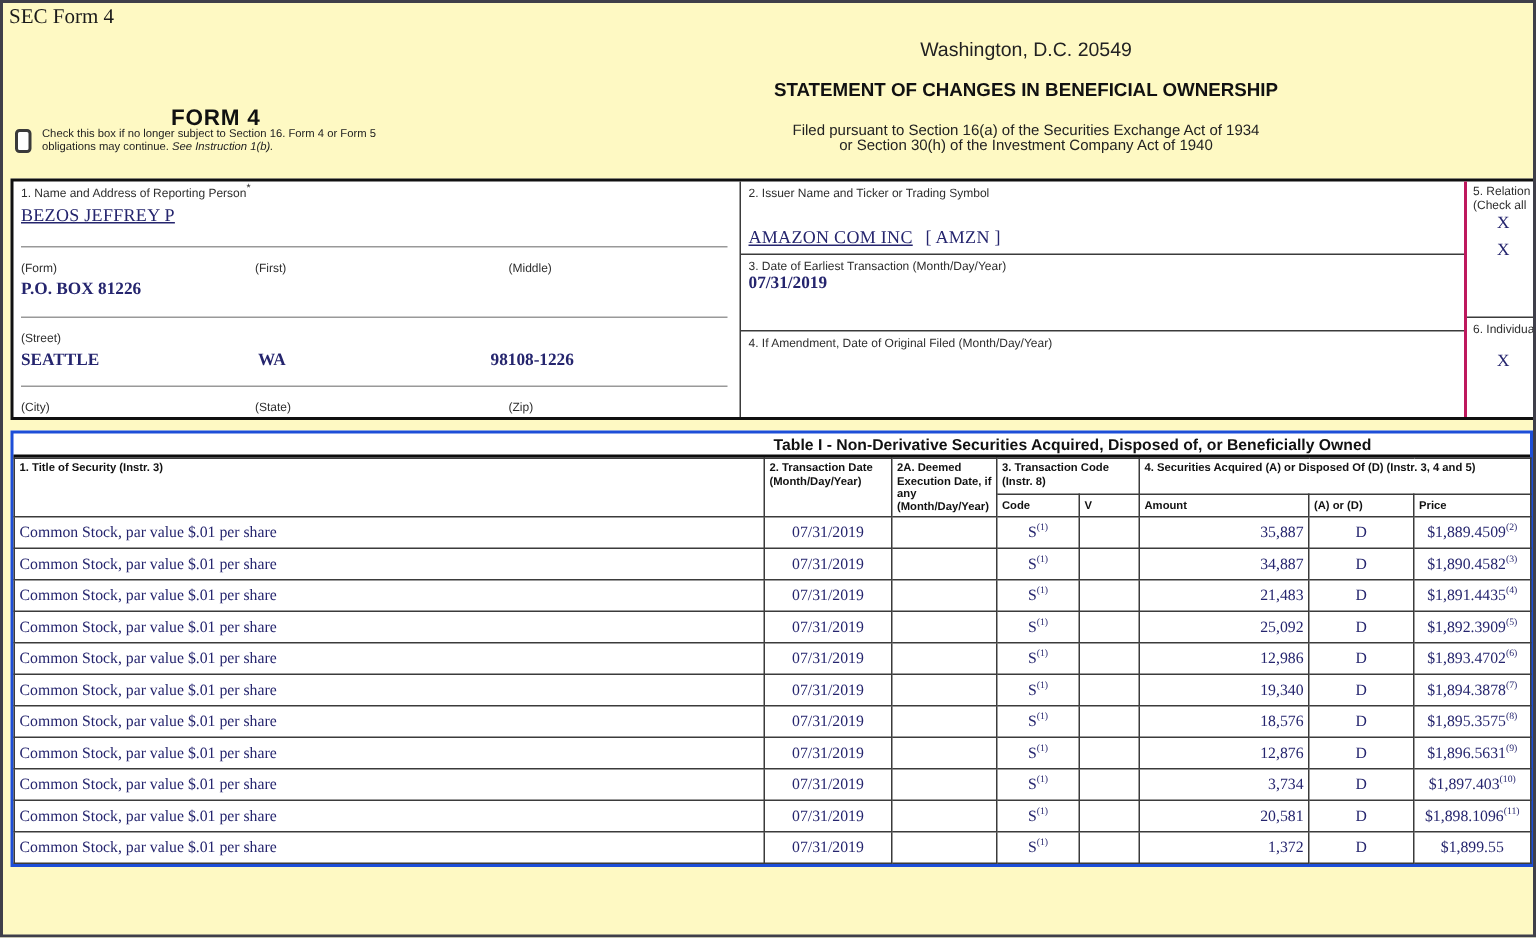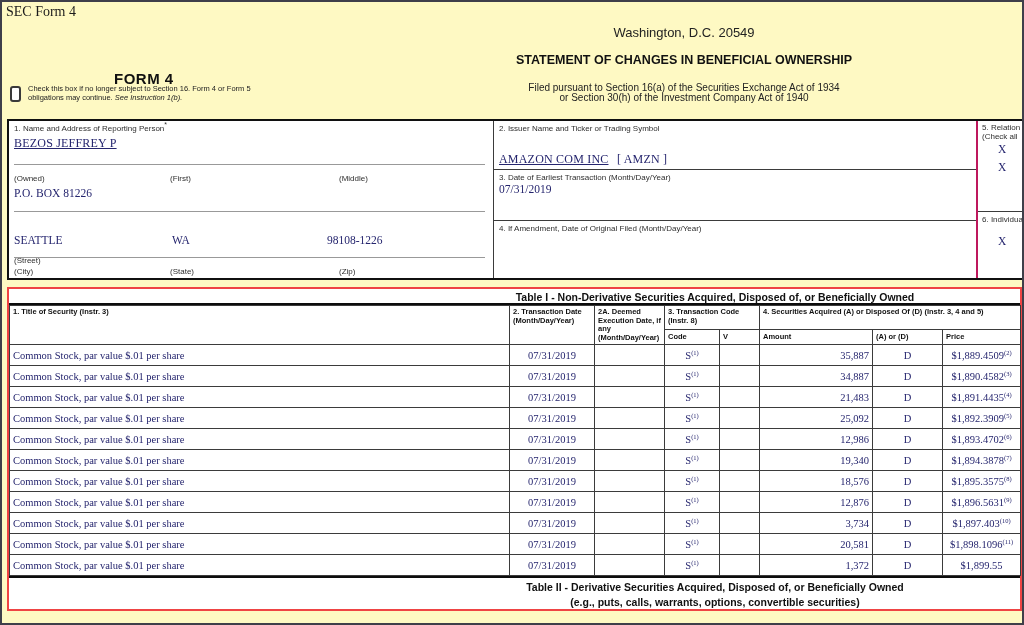--- a/index.html
+++ b/index.html
@@ -31,33 +31,33 @@
 
   
   .form-box { left:5px; top:117px; width:1414px; height:161px; border:2px solid #101010; display:flex; background:#fff; }
   .fcell { position:relative; }
   .cell-person { width:485px; border-right:1px solid #3b3b3b; }
   .cell-issuer { width:484px; border-right:2px solid #be185d; display:flex; flex-direction:column; }
   .cell-right  { width:440px; display:flex; flex-direction:column; }
   .slabel { font-size:8px; color:#2e2e2e; line-height:9.5px; }
   .link { text-decoration:underline; cursor:pointer; }
   .bigval { font-size:12px; letter-spacing:.2px; }
-  .val    { font-size:11.5px; }
+  .val    { font-size:11.5px;font-weight:bold; }
   .ibox2 { height:49px; border-bottom:1px solid #3b3b3b; position:relative; }
   .ibox3 { height:51px; border-bottom:1px solid #3b3b3b; position:relative; }
   .ibox4 { flex:1; position:relative; }
   .rbox5 { height:91px; border-bottom:1px solid #3b3b3b; position:relative; }
   .rbox6 { flex:1; position:relative; }
   .hrline { position:absolute; left:5px; right:8px; border-top:1px solid #999; }
   .flabel { font-size:8px; color:#2e2e2e; position:absolute; }
   .xmark { position:absolute; font-size:11.5px; }
   .nowrap { white-space:nowrap; }
 
   
-  .table-region { left:5px; top:285px; width:1015px; border:2px solid #ef4444; background:#fff; }
+  .table-region { left:5px; top:285px; width:1015px; border:2px solid #1d4ed8; background:#fff; }
   .tcaption { position:relative; height:16px; overflow:visible; }
   .tcaption .cap-inner { position:absolute; left:0; top:0; width:1412px; text-align:center; font-size:10.5px; font-weight:bold; color:#111; line-height:16px; white-space:nowrap; }
   .cap1 { border-bottom:2px solid #0c0c0c; }
   .cap2 { border-top:2px solid #0c0c0c; height:33px; }
   .cap2 .cap-inner { line-height:15px; padding-top:2px; }
   table.t1 { width:1011px; border-collapse:collapse; table-layout:fixed; }
   table.t1 th, table.t1 td { border:1px solid #3b3b3b; }
   table.t1 th { font-size:7.5px; font-weight:bold; color:#111; text-align:left; vertical-align:top; padding:2px 3px; line-height:8.5px; }
   table.t1 thead tr.sub th { vertical-align:middle; height:15px; }
   table.t1 thead tr.grp th { height:24px; }
@@ -94,26 +94,26 @@
   </div>
 
   <div class="abs form-box">
 
     <div class="fcell cell-person">
       <div class="abs slabel" style="left:5px; top:3px;">
         <span>1. Name and Address of Reporting Person</span><sup class="sup8">*</sup>
       </div>
       <div class="abs serif navy bigval link" style="left:5px; top:15px;">BEZOS JEFFREY P</div>
       <div class="hrline" style="top:43px;"></div>
-      <span class="flabel" style="left:5px;  top:53px;">(Owned)</span>
+      <span class="flabel" style="left:5px;  top:53px;">(Form)</span>
       <span class="flabel" style="left:161px;top:53px;">(First)</span>
       <span class="flabel" style="left:330px;top:53px;">(Middle)</span>
       <div class="abs serif navy val" style="left:5px; top:66px;">P.O. BOX 81226</div>
       <div class="hrline" style="top:90px;"></div>
-      <span class="flabel" style="left:5px; top:100px;margin-top:35px;">(Street)</span>
+      <span class="flabel" style="left:5px; top:100px;">(Street)</span>
       <span class="abs serif navy val" style="left:5px;  top:113px;">SEATTLE</span>
       <span class="abs serif navy val" style="left:163px;top:113px;">WA</span>
       <span class="abs serif navy val" style="left:318px;top:113px;">98108-1226</span>
       <div class="hrline" style="top:136px;"></div>
       <span class="flabel" style="left:5px;  top:146px;">(City)</span>
       <span class="flabel" style="left:161px;top:146px;">(State)</span>
       <span class="flabel" style="left:330px;top:146px;">(Zip)</span>
     </div>
 
     <div class="fcell cell-issuer">
@@ -288,22 +288,16 @@
           <td class="c-deemed"></td>
           <td class="c-code"><span>S</span><sup>(1)</sup></td>
           <td class="c-v"></td>
           <td class="c-amount">1,372</td>
           <td class="c-aord">D</td>
           <td class="c-price"><span>$1,899.55</span><sup></sup></td>
         </tr>
       </tbody>
     </table>
 
-    <div class="tcaption cap2">
-      <div class="cap-inner">
-        <div>Table II - Derivative Securities Acquired, Disposed of, or Beneficially Owned</div>
-        <div>(e.g., puts, calls, warrants, options, convertible securities)</div>
-      </div>
-    </div>
 
   </div>
 
 </div>
 
 </body></html>

